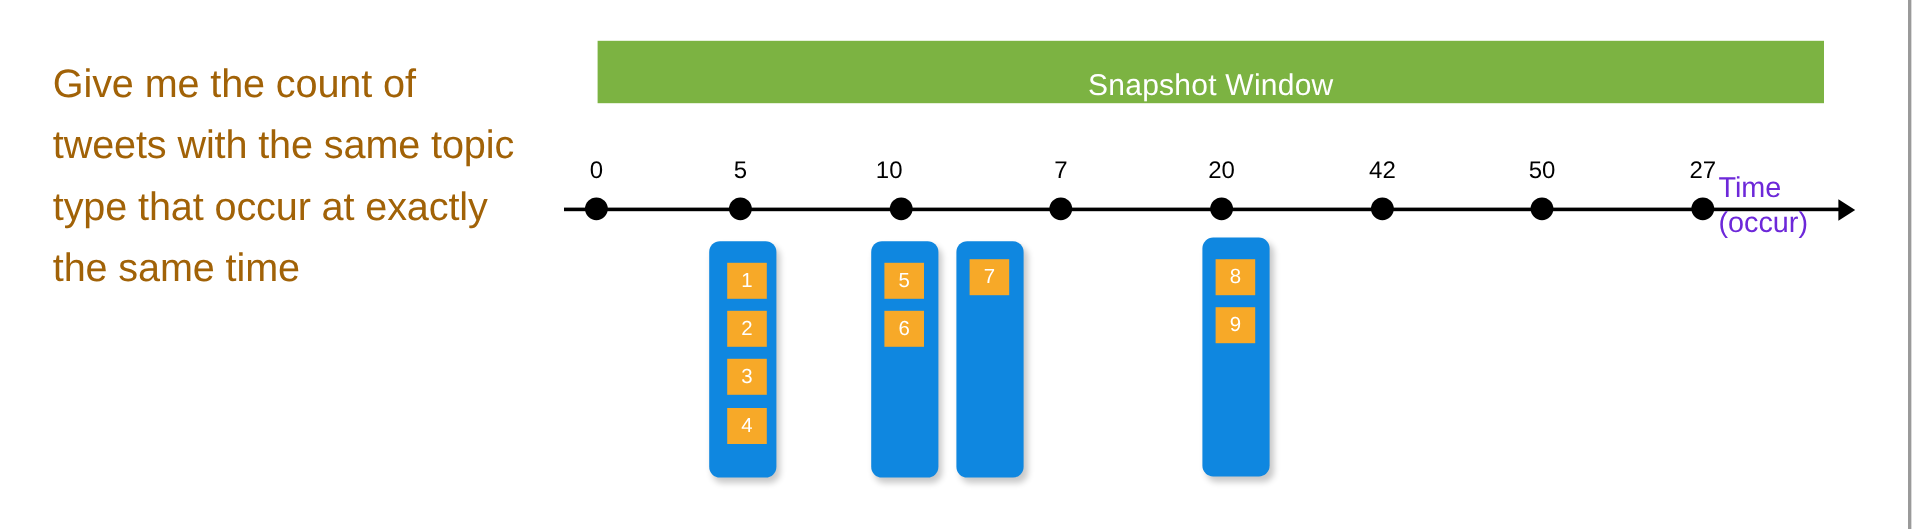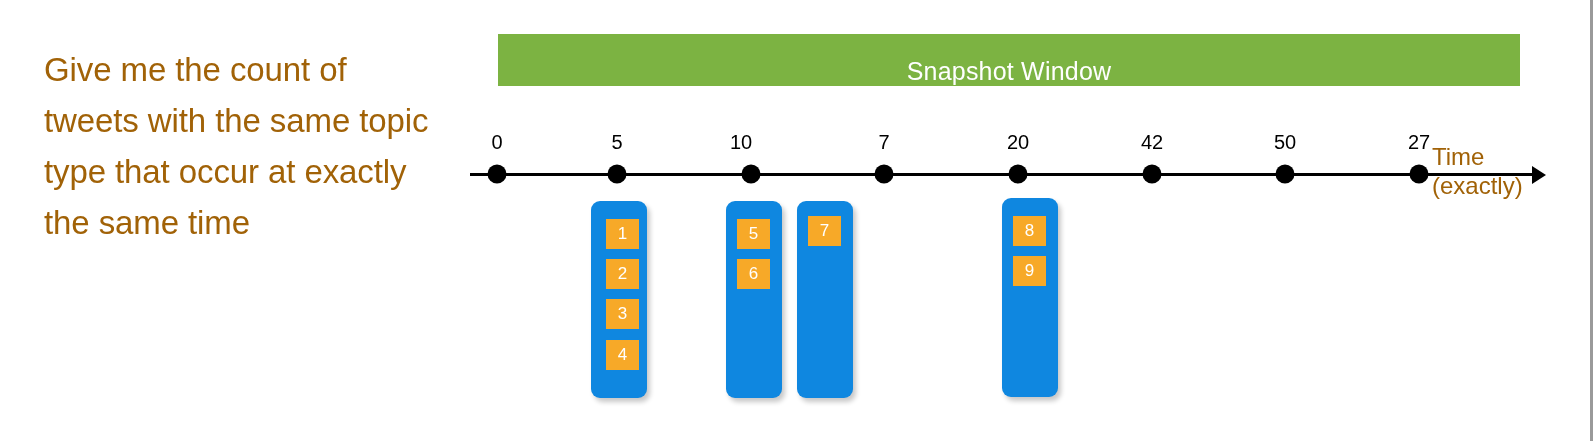--- a/index.html
+++ b/index.html
@@ -95,21 +95,21 @@
     font-size: 20px;
     color: #000000;
     font-family: "Liberation Sans", sans-serif;
     font-weight: 400;
   }
   .axis-title {
     position: absolute;
     left: 1432px;
     top: 142px;
     font-size: 24px;
-    color: #a16207;
+    color: #6d28d9;
     line-height: 29px;
     font-family: "Liberation Sans", sans-serif;
   }
   .axis-title .line2 {
     display: block;
   }
 
   
   .column {
     position: absolute;
@@ -138,21 +138,21 @@
   <div class="snapshot-bar">
     <span class="label">Snapshot Window</span>
   </div>
 
   <div class="timeline">
     <div class="axis-line"></div>
     <div class="axis-arrow"></div>
 
     <div class="axis-title">
       <span>Time</span>
-      <span class="line2">(exactly)</span>
+      <span class="line2">(occur)</span>
     </div>
 
     <div id="ticks">
         <div class="tick-dot" style="left: 497px;"></div>
         <div class="tick-label" style="left: 497px;">0</div>
         <div class="tick-dot" style="left: 617px;"></div>
         <div class="tick-label" style="left: 617px;">5</div>
         <div class="tick-dot" style="left: 751px;"></div>
         <div class="tick-label" style="left: 741px;">10</div>
         <div class="tick-dot" style="left: 884px;"></div>

